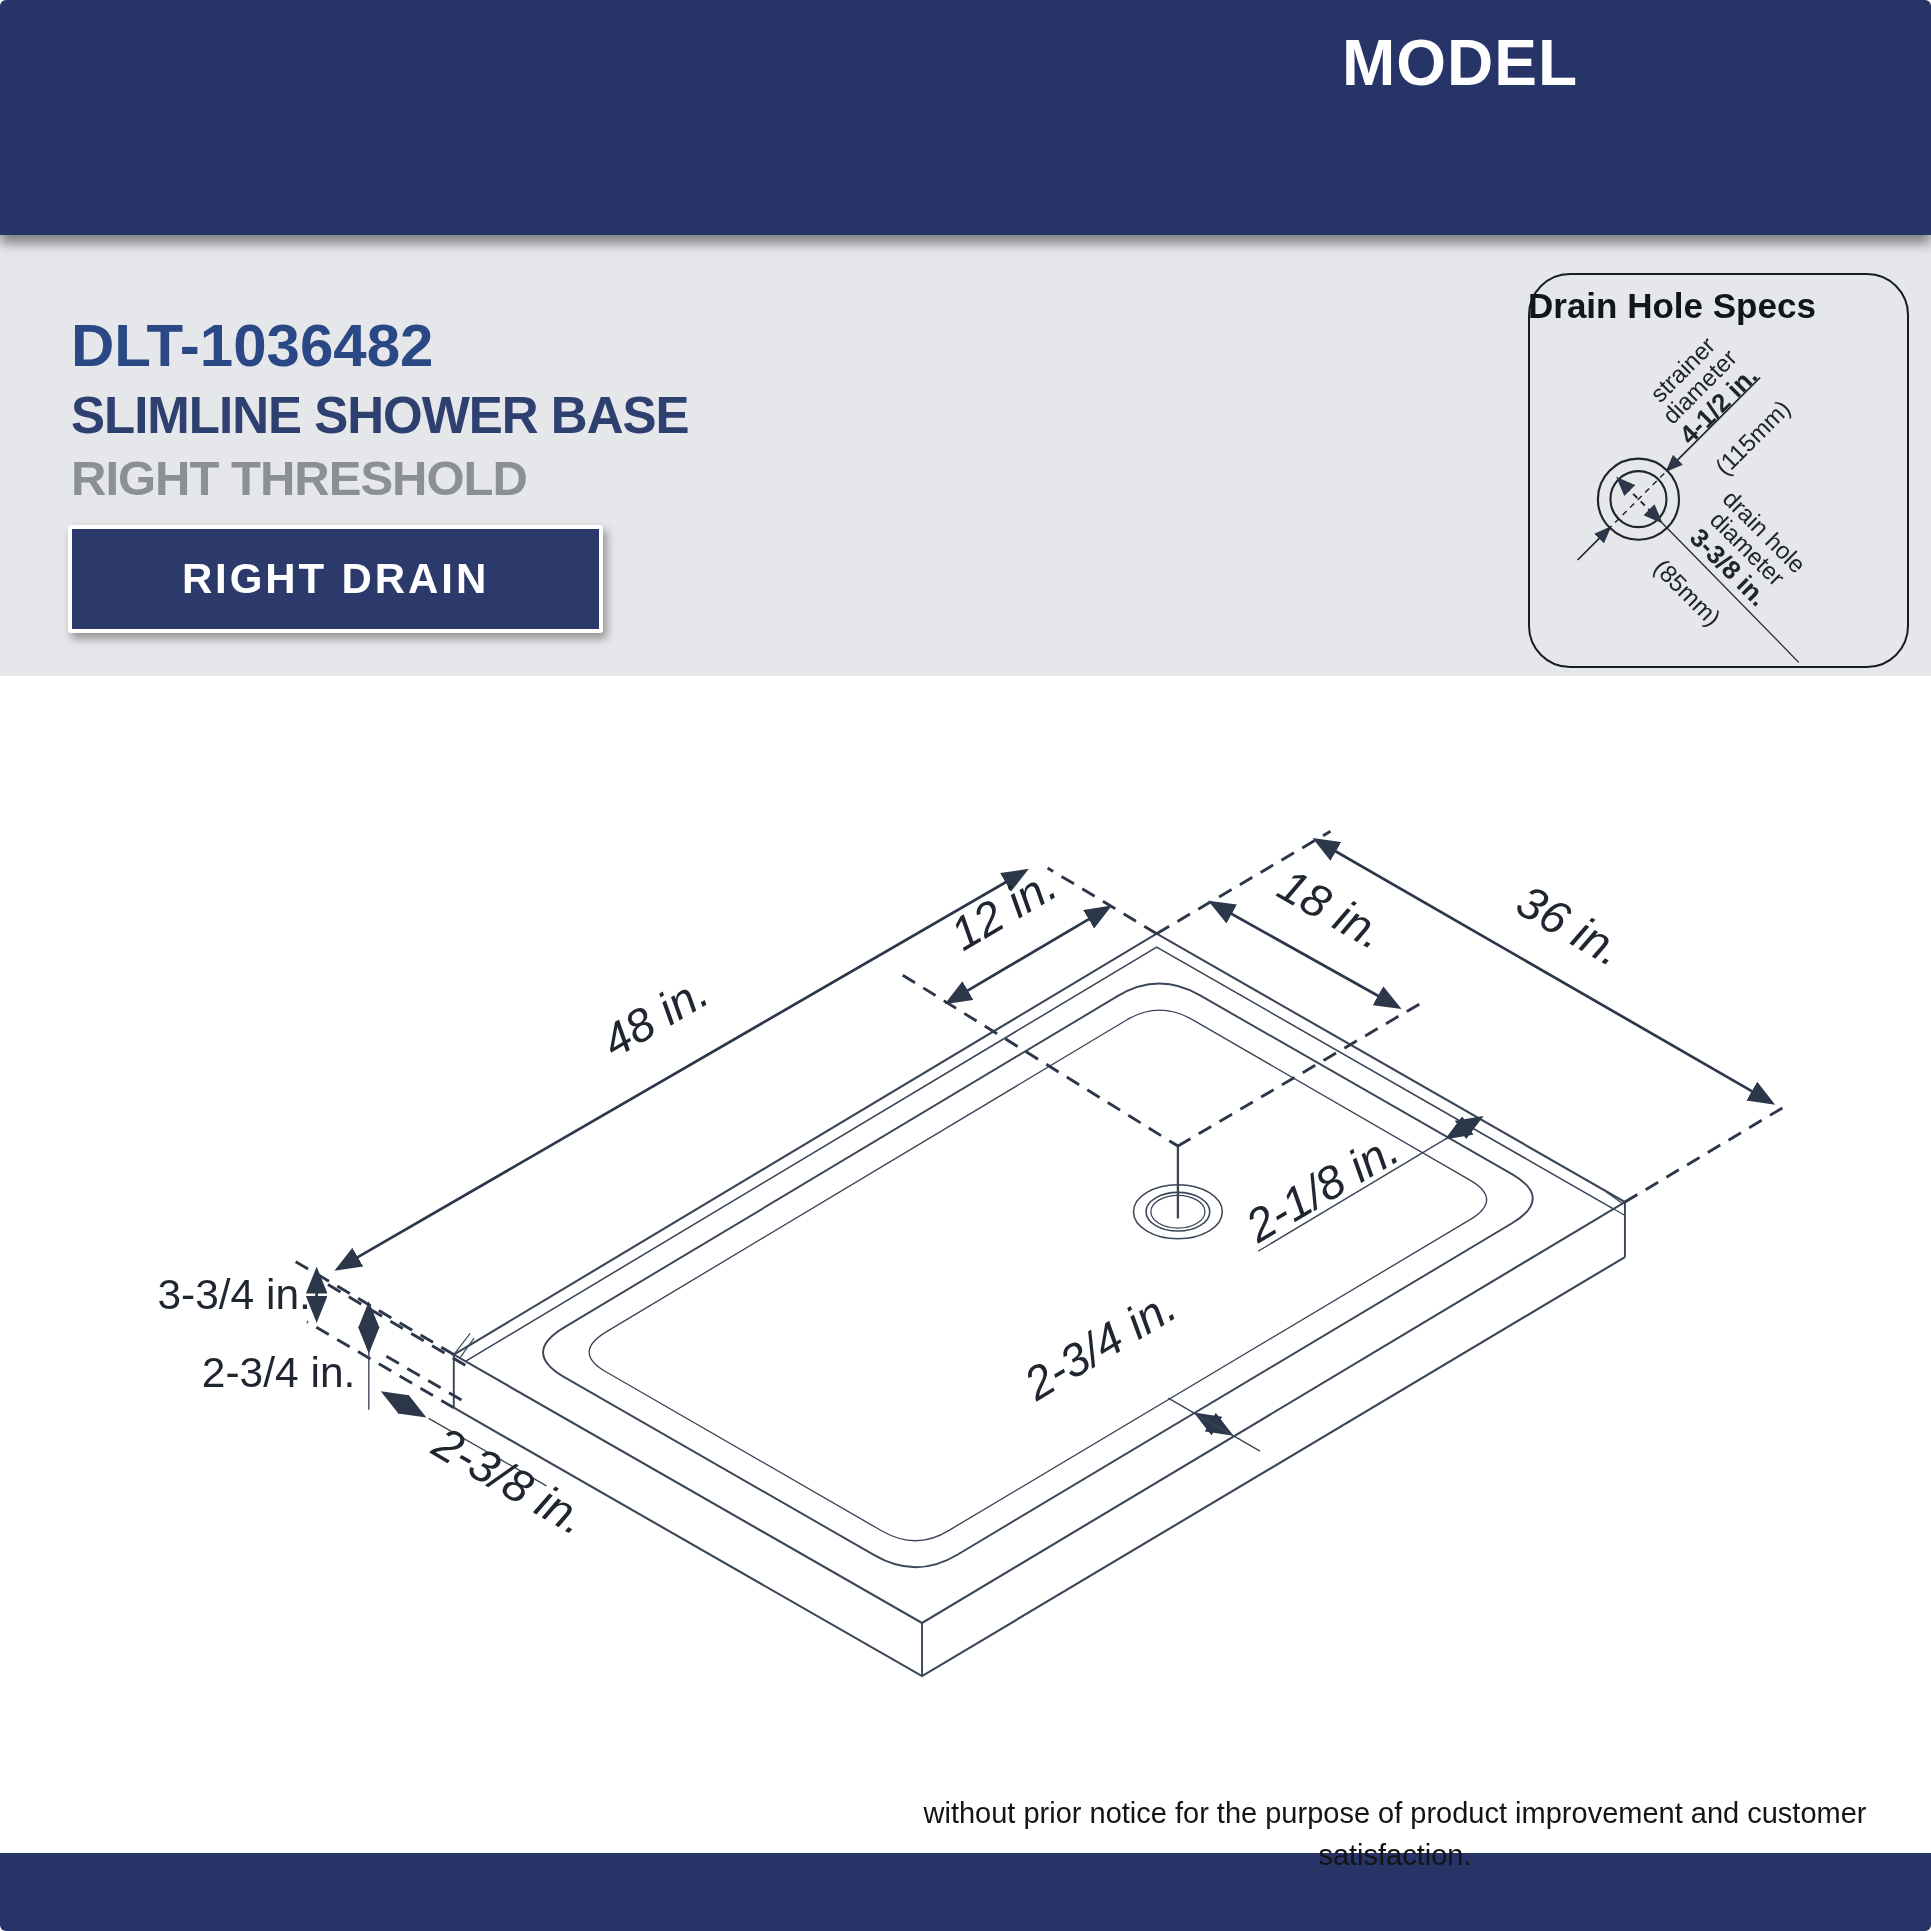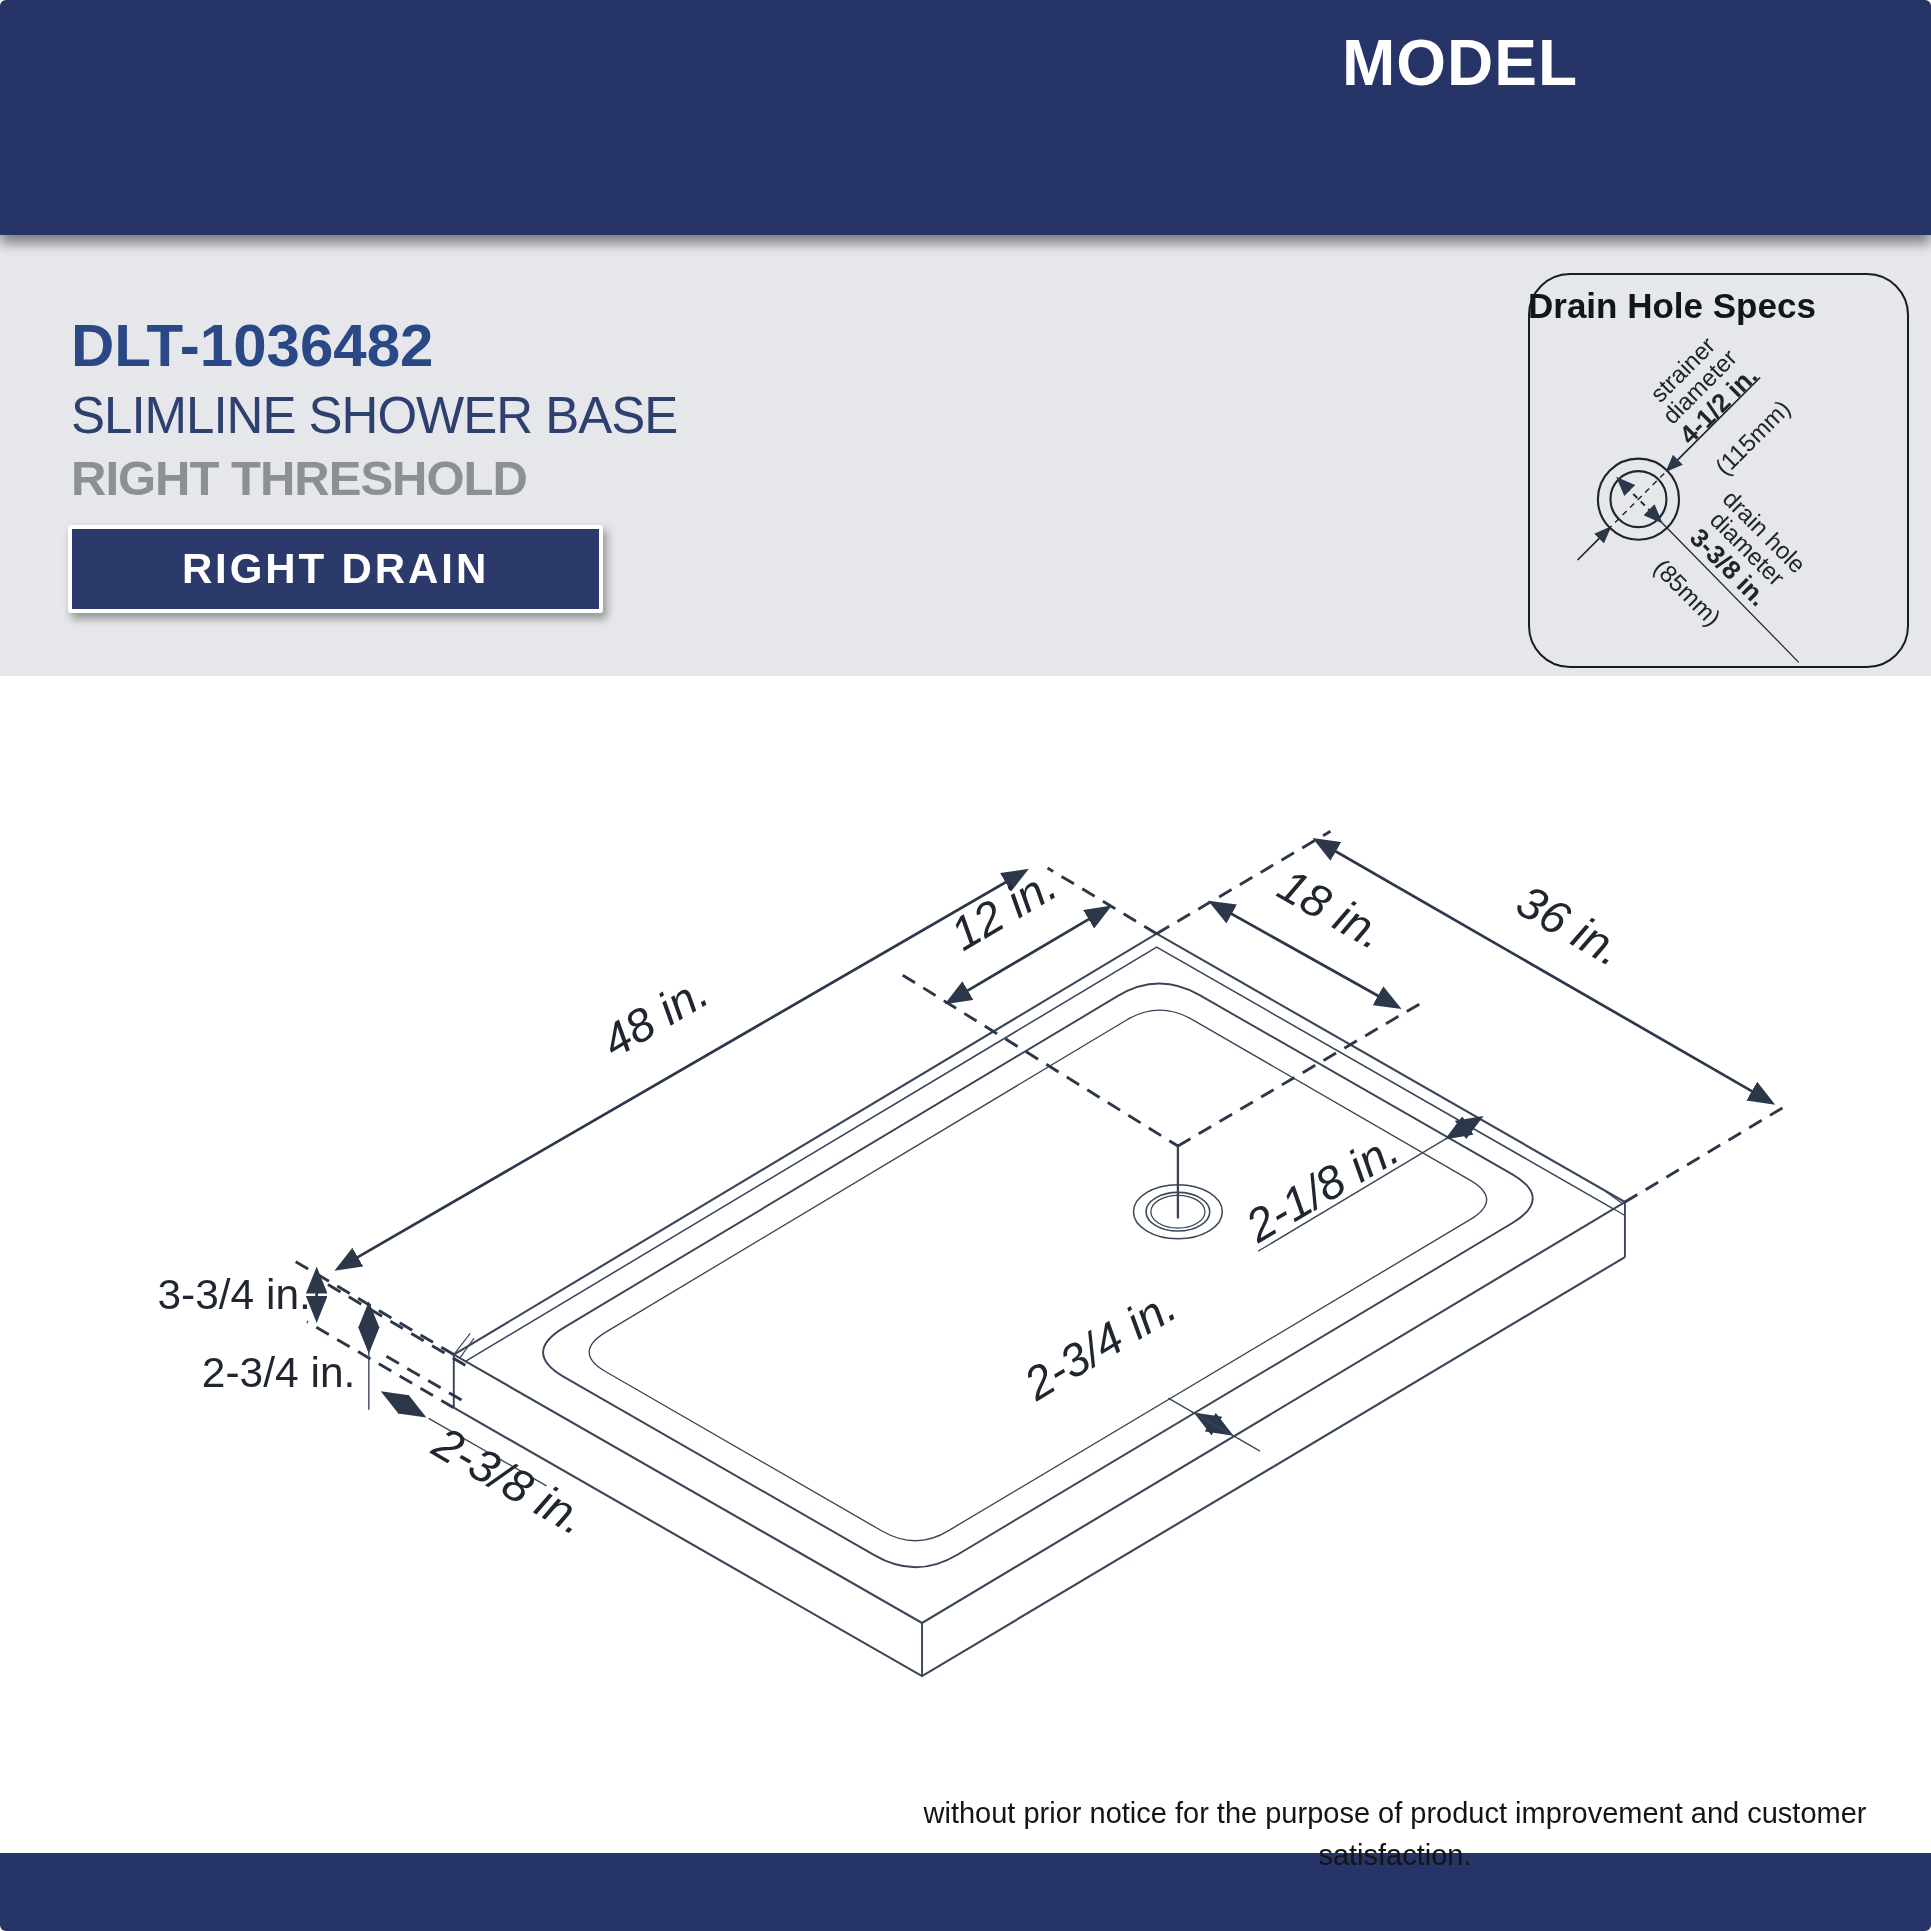--- a/index.html
+++ b/index.html
@@ -8,23 +8,23 @@
   
   .band-gray{position:absolute;left:0;top:0;width:1931px;height:676px;background:#e6e7ea;}
   .band-header{position:absolute;left:0;top:0;width:1931px;height:235px;background:#263468;
                box-shadow:0 8.7px 11.6px rgba(0,0,0,.45);}
   .band-footer{position:absolute;left:0;top:1853px;width:1931px;height:78px;background:#263468;}
   
   .header-title{position:absolute;left:1342px;top:27px;color:#ffffff;font-weight:700;
                 font-size:64px;line-height:73px;letter-spacing:1px;}
   
   .model-code{position:absolute;left:71px;top:311px;color:#2a4886;font-weight:700;font-size:60px;letter-spacing:0px;}
-  .model-name{position:absolute;left:71px;top:386px;color:#2e4070;font-weight:400;font-size:51px;letter-spacing:-1px;}
+  .model-name{position:absolute;left:71px;top:386px;color:#2e4070;font-weight:700;font-size:51px;letter-spacing:-1px;}
   .model-type{position:absolute;left:71px;top:450px;color:#8c8f93;font-weight:700;font-size:49px;letter-spacing:-1px;}
-  .drain-btn{position:absolute;left:68px;top:525px;width:535px;height:88px;background:#2c3a6b;
+  .drain-btn{position:absolute;left:68px;top:525px;width:535px;height:108px;background:#2c3a6b;
              border:4.8px solid #ffffff;border-radius:2.9px;box-sizing:border-box;
              box-shadow:3.9px 5.8px 8.7px rgba(0,0,0,.35);display:flex;align-items:center;justify-content:center;
              color:#ffffff;font-weight:700;font-size:42px;letter-spacing:2.9px;cursor:default;}
   
   .specs-box{position:absolute;left:1528px;top:273px;width:381px;height:395px;border:2.9px solid #181c24;
              border-radius:42px;box-sizing:border-box;}
   .specs-title{position:absolute;left:1528px;top:286px;width:381px;color:#11151c;
                font-weight:700;font-size:35px;}
   .spec-rot{position:absolute;color:#20242c;text-align:center;line-height:1.02;white-space:nowrap;}
   .spec-rot .v{font-weight:700;}

